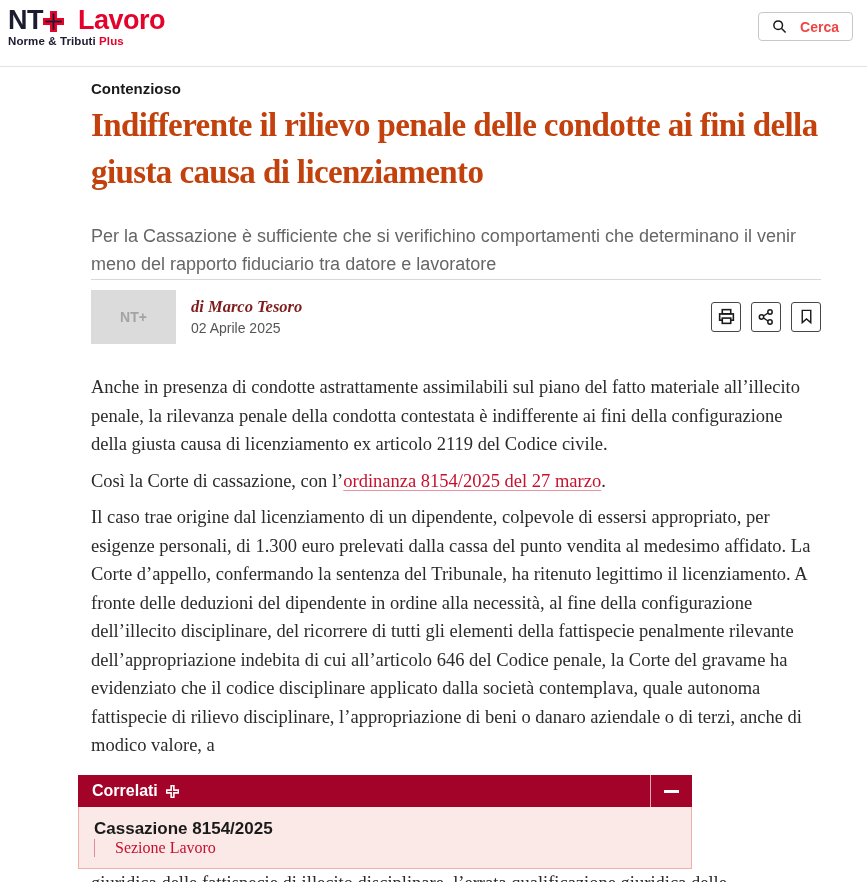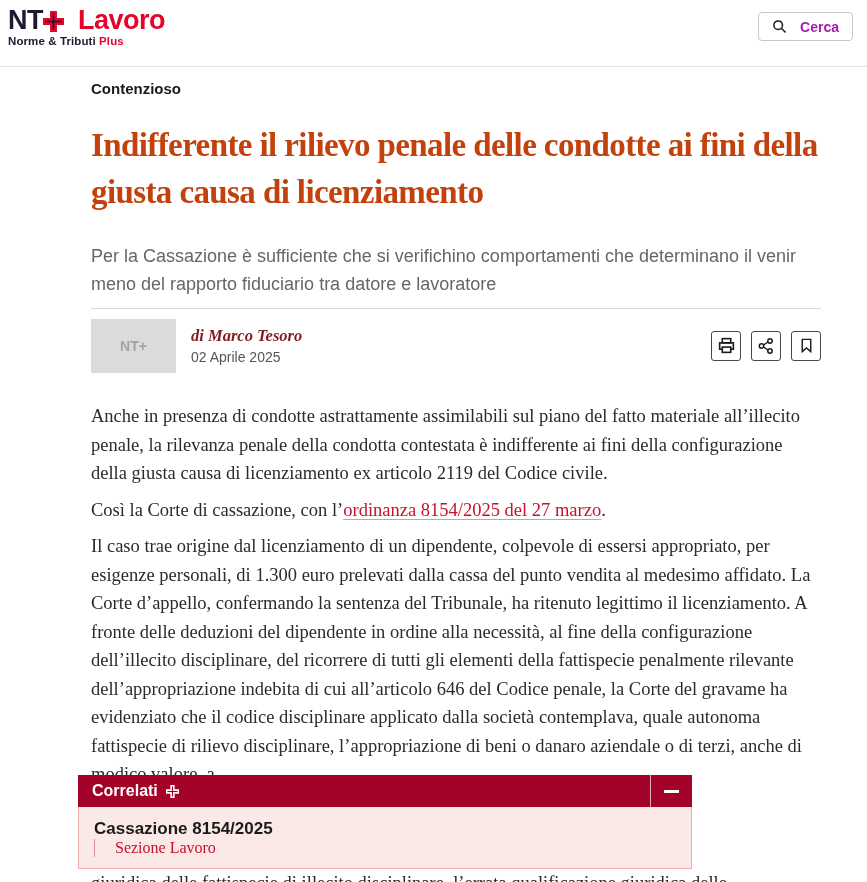--- a/index.html
+++ b/index.html
@@ -35,45 +35,45 @@
     font-size: 11.5px; font-weight: bold; color: #1c1c30;
     letter-spacing: 0.1px; margin-top: 1px;
   }
   .logo-tagline .tag-plus { color: #e4032b; }
   .search-btn {
     margin: 5px 6px 4px 0;
     display: flex; align-items: center; gap: 13px;
     height: 29px; padding: 0 13px;
     background: #fff; border: 1px solid #c7c7c7; border-radius: 4px;
     font-family: "Liberation Sans", sans-serif;
-    font-size: 14px; font-weight: bold; color: #a21caf;
+    font-size: 14px; font-weight: bold; color: #ef4444;
     cursor: pointer;
   }
 
   
   .article {
     position: absolute;
     left: 91px; top: 80px; width: 730px;
   }
   .category {
     font-size: 15px; font-weight: bold; color: #1a1a1a;
-    line-height: 18px; margin-bottom: 24px;
+    line-height: 18px; margin-bottom: 4px;
   }
   h1.headline {
     font-family: "Liberation Serif", serif;
     font-weight: 800;
     font-size: 33px;
     line-height: 47px;
     letter-spacing: -0.6px;
     color: #c2410c;
     margin-bottom: 26px;
   }
   .subtitle {
     font-size: 18px; line-height: 28px; color: #666666;
-    margin-bottom: 10px;
+    margin-bottom: 1px;
   }
   .rule {
     border: none; border-top: 1px solid #d8d8d8; height: 0;
   }
   .byline-row {
     display: flex; align-items: center;
     margin-top: 13px; height: 47px; margin-bottom: 0;
   }
   .article-thumb {
     width: 85px; height: 54px; background: #dbdbdb;

